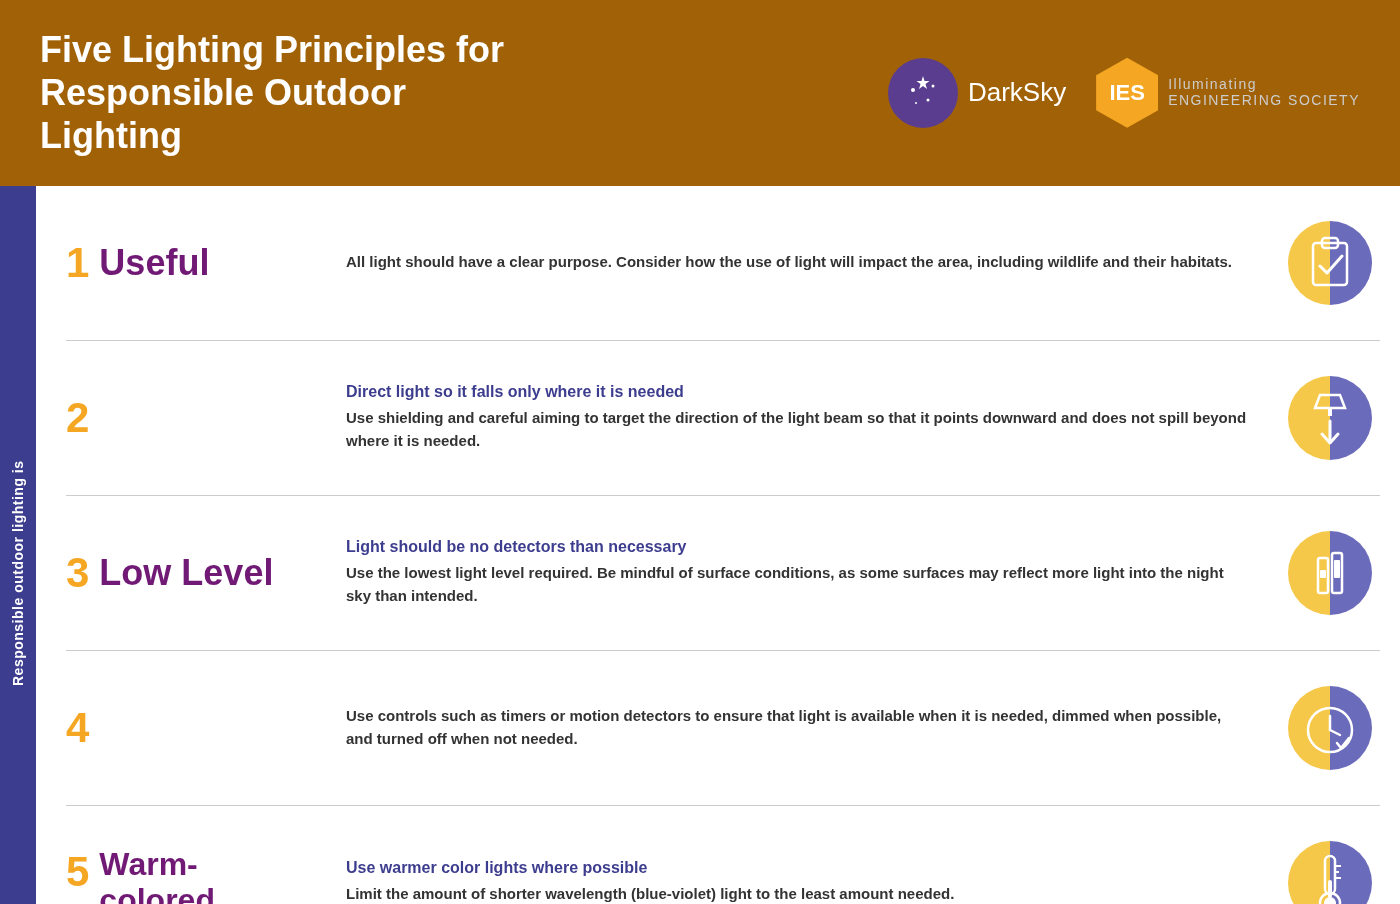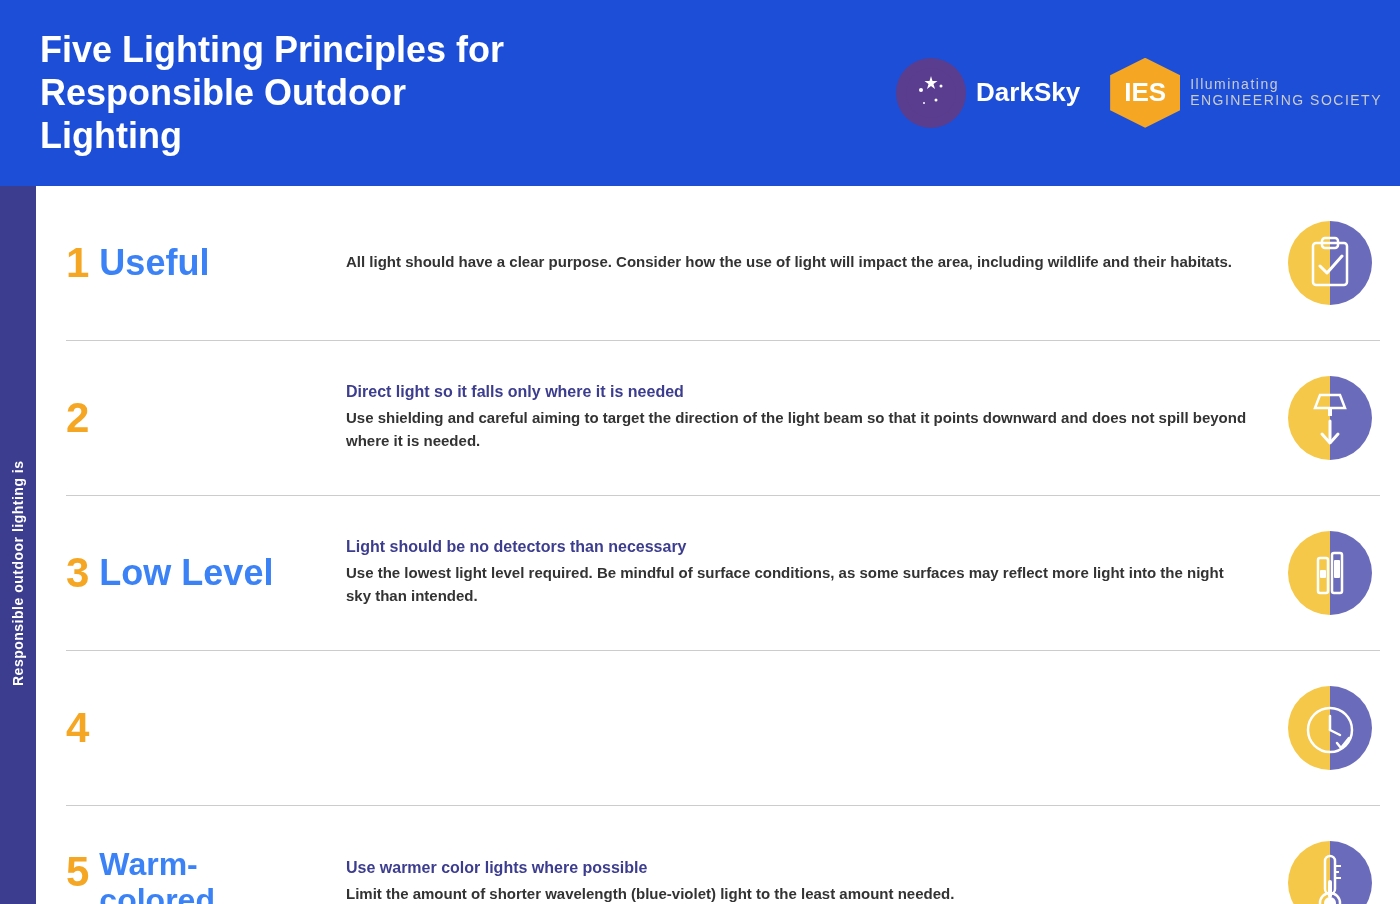--- a/index.html
+++ b/index.html
@@ -6,22 +6,22 @@
     body {
       width: 1400px;
       height: 904px;
       font-family: 'Arial', sans-serif;
       background: #ffffff;
       overflow: hidden;
     }
 
     
     .header {
-      background: #1d4ed8;
-      padding: 28px 18px 28px 40px;
+      background: #a16207;
+      padding: 28px 40px 28px 40px;
       display: flex;
       align-items: center;
       justify-content: space-between;
       min-height: 130px;
     }
     .header-title {
       color: #ffffff;
       font-size: 36px;
       font-weight: 900;
       line-height: 1.2;
@@ -48,35 +48,35 @@
       position: relative;
       overflow: hidden;
     }
     .darksky-circle svg {
       width: 50px;
       height: 50px;
     }
     .darksky-text {
       color: #ffffff;
       font-size: 26px;
-      font-weight: 700;
+      font-weight: 400;
     }
     .ies-logo {
       display: flex;
       align-items: center;
       gap: 10px;
     }
     .ies-badge {
-      width: 70px;
+      width: 62px;
       height: 70px;
       background: #f5a623;
       display: flex;
       align-items: center;
       justify-content: center;
-      font-size: 26px;
+      font-size: 22px;
       font-weight: 900;
       color: white;
       clip-path: polygon(50% 0%, 100% 25%, 100% 75%, 50% 100%, 0% 75%, 0% 25%);
     }
     .ies-text {
       color: #ffffff;
       font-size: 20px;
       font-weight: 700;
       line-height: 1.1;
     }
@@ -141,21 +141,21 @@
     .principle-number {
       font-size: 42px;
       font-weight: 900;
       color: #f5a623;
       margin-right: 10px;
       line-height: 1;
     }
     .principle-name {
       font-size: 36px;
       font-weight: 900;
-      color: #3b82f6;
+      color: #701a75;
       line-height: 1.1;
     }
 
     .principle-desc {
       flex: 1;
       padding: 0 30px 0 50px;
     }
     .principle-desc-title {
       font-size: 16px;
       font-weight: 700;
@@ -308,20 +308,21 @@
           <rect x="49" y="32" width="6" height="18" rx="1" fill="white"></rect>
         </svg>
       </div>
     </div>
 
     <div class="principle-row">
       <div class="principle-number-name">
         <span class="principle-number" style="color:#f5a623;">4</span>
       </div>
       <div class="principle-desc">
+        <div class="principle-desc-text">Use controls such as timers or motion detectors to ensure that light is available when it is needed, dimmed when possible, and turned off when not needed.</div>
       </div>
       <div class="principle-icon">
 
         <svg width="90" height="90" viewBox="0 0 90 90">
           <defs>
             <clipPath id="left4">
                 <rect x="0" y="0" width="45" height="90"></rect>
               </clipPath>
             <clipPath id="right4">
                 <rect x="45" y="0" width="45" height="90"></rect>

